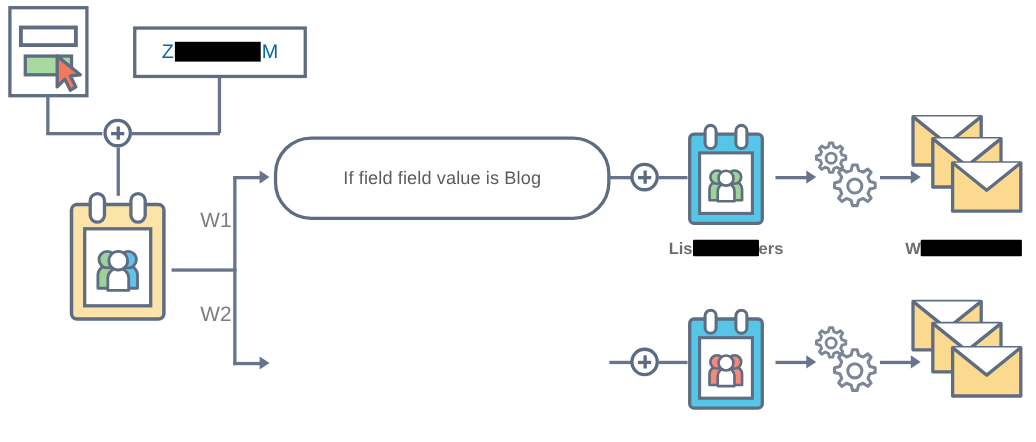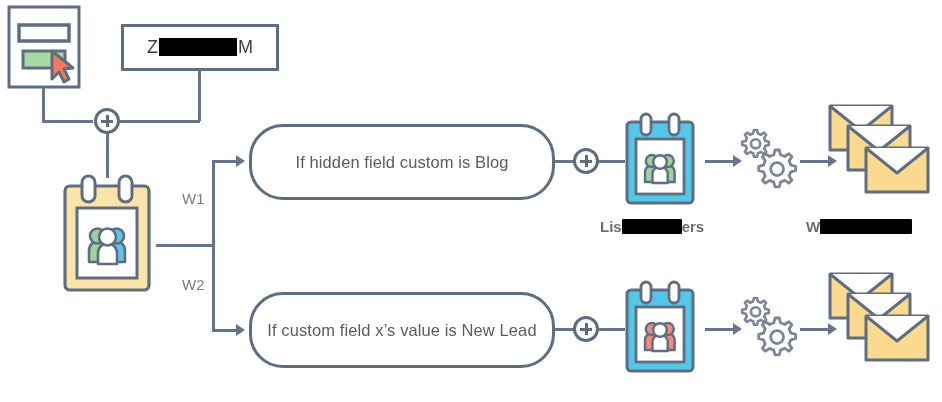--- a/index.html
+++ b/index.html
@@ -58,47 +58,47 @@
     letter-spacing:.1px;
   }
 
   
   .caption{
     position:absolute;
     font-size:15px;
     font-weight:bold;
     color:#6d6d6d;
     white-space:nowrap;
-    text-align:left;
+    text-align:center;
   }
   .caption .red{
     display:inline-block;
     background:#000;
     color:transparent;
     border-radius:1px;
   }
   .branchlabel{
     position:absolute;
-    font-size:15px;
+    font-size:19px;
     color:#7d7d7d;
     font-weight:normal;
     white-space:nowrap;
   }
 
   
   .crmbox{
     position:absolute;
     box-sizing:border-box;
     border:3px solid #5e6d82;
     background:#ffffff;
     display:flex;
     align-items:center;
     justify-content:center;
     font-size:18px;
-    color:#404040;
+    color:#0369a1;
   }
   .crmbox .red{
     display:inline-block;background:#000;color:transparent;
   }
 
   svg{display:block;overflow:visible;}
 </style>
 </head>
 <body>
 
@@ -160,21 +160,21 @@
 
   <div class="hline" style="left:212px;top:160px;width:25px;"></div>
   <div class="arrowhead" style="left:236px;top:155px;"></div>
 
   <div class="hline" style="left:212px;top:329px;width:25px;"></div>
   <div class="arrowhead" style="left:236px;top:324px;"></div>
 
   <div class="branchlabel" style="left:182px;top:190px;">W1</div>
   <div class="branchlabel" style="left:182px;top:276px;">W2</div>
 
-  <div class="pill" style="left:249px;top:124px;width:306px;height:76px;">If hidden field custom is Blog</div>
+  <div class="pill" style="left:249px;top:124px;width:306px;height:76px;">If field field value is Blog</div>
 
   <div class="hline" style="left:554px;top:160px;width:20px;"></div>
   <div class="plusnode" style="left:573px;top:148px;"></div>
   <div class="hline" style="left:599px;top:160px;width:26px;"></div>
 
   <div class="abs" style="left:622px;top:113px;">
     <svg width="76" height="96" viewBox="0 0 76 96">
       <rect x="5" y="9" width="66" height="81" rx="4" fill="#55c6e8" stroke="#5e6d82" stroke-width="3"></rect>
       <rect x="14" y="26" width="48" height="55" fill="#ffffff" stroke="#5e6d82" stroke-width="2.8"></rect>
       <rect x="19" y="1" width="10" height="21" rx="5" fill="#ffffff" stroke="#5e6d82" stroke-width="2.8"></rect>
@@ -223,21 +223,20 @@
         <rect x="38" y="44" width="62" height="44" fill="#fbd98e"></rect>
         <path d="M38 44 L69 69 L100 44" fill="#ffffff"></path>
       </g>
     </svg>
   </div>
 
   <div class="caption" style="left:806px;top:218px;width:140px;">
     <span>W</span><span class="red" style="width:92px;height:15px;vertical-align:-2px;"></span><span></span>
   </div>
 
-  <div class="pill" style="left:249px;top:292px;width:306px;height:76px;">If custom field x’s value is New Lead</div>
 
   <div class="hline" style="left:554px;top:328px;width:20px;"></div>
   <div class="plusnode" style="left:573px;top:316px;"></div>
   <div class="hline" style="left:599px;top:328px;width:26px;"></div>
 
   <div class="abs" style="left:622px;top:281px;">
     <svg width="76" height="96" viewBox="0 0 76 96">
       <rect x="5" y="9" width="66" height="81" rx="4" fill="#55c6e8" stroke="#5e6d82" stroke-width="3"></rect>
       <rect x="14" y="26" width="48" height="55" fill="#ffffff" stroke="#5e6d82" stroke-width="2.8"></rect>
       <rect x="19" y="1" width="10" height="21" rx="5" fill="#ffffff" stroke="#5e6d82" stroke-width="2.8"></rect>

